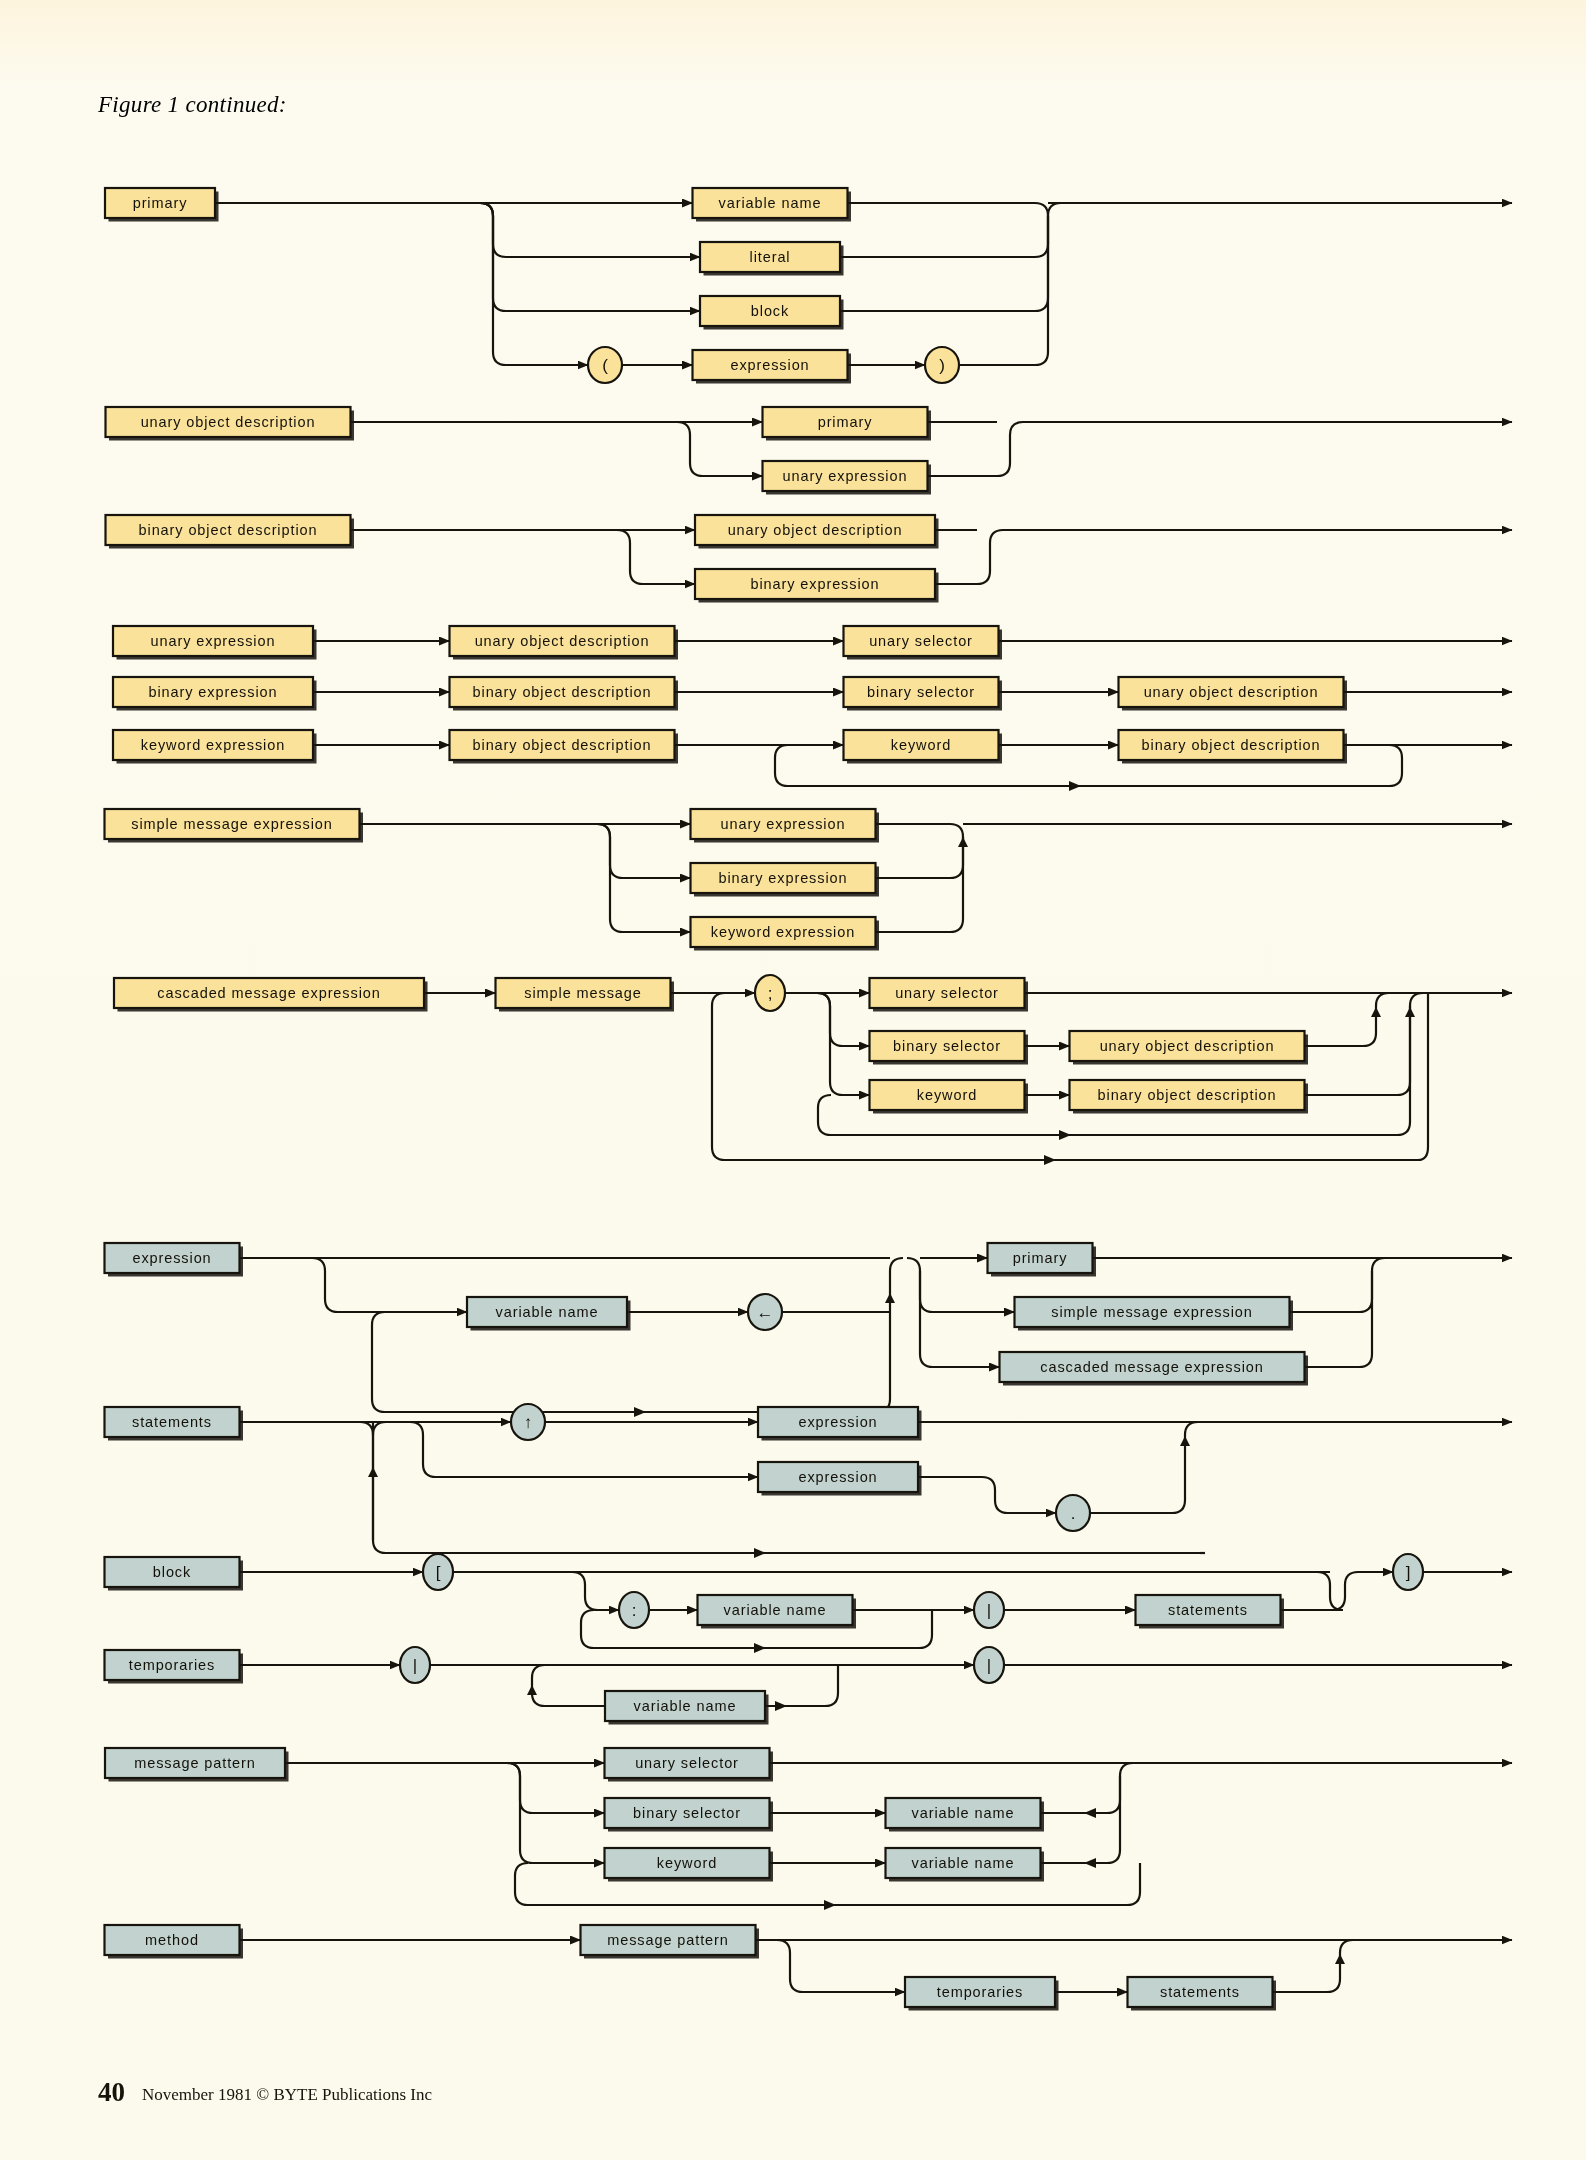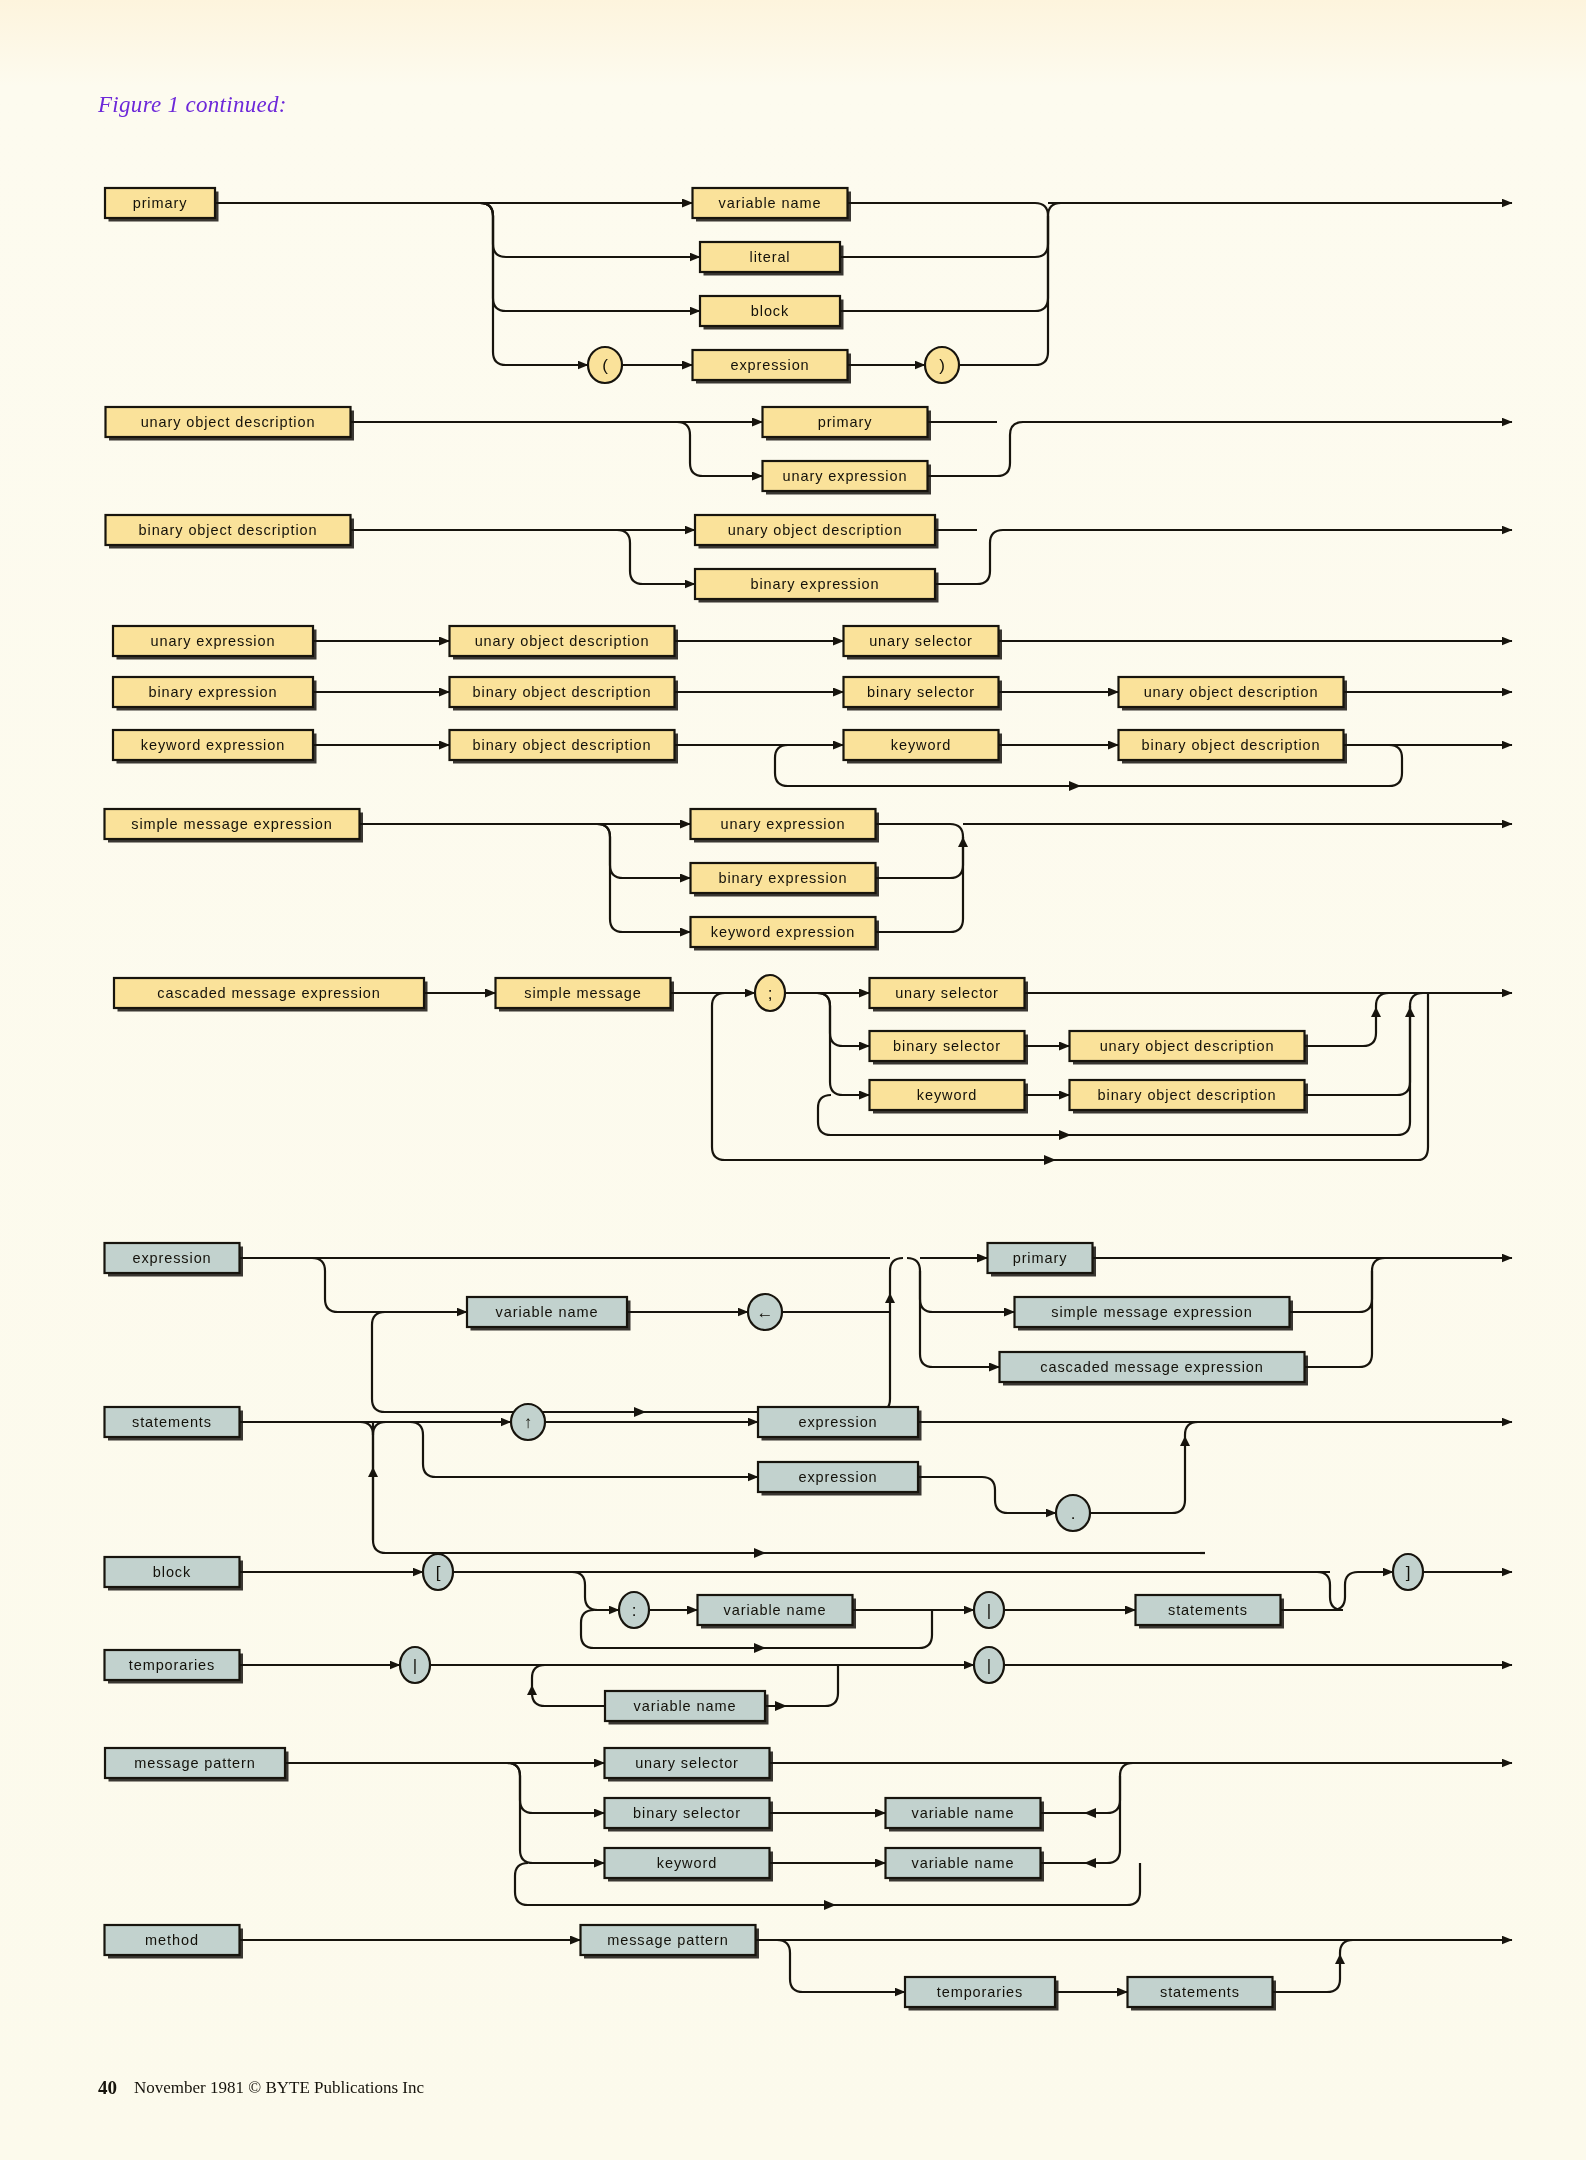--- a/index.html
+++ b/index.html
@@ -5,28 +5,28 @@
   html,body{margin:0;padding:0;background:#fdfbec;}
   body{
     width:1586px;height:2160px;position:relative;overflow:hidden;
     font-family:"Liberation Sans", sans-serif;
     background:linear-gradient(180deg,#fdf4dd 0%,#fdfbef 4%,#fcfaec 100%);
   }
   .page{position:absolute;inset:0;}
   #fig-title{
     position:absolute;left:98px;top:92px;
     font-family:"Liberation Serif", serif;
-    font-style:italic;font-size:23px;color:#6d28d9;letter-spacing:.3px;
+    font-style:italic;font-size:23px;color:#000000;letter-spacing:.3px;
   }
   #footer{
     position:absolute;left:98px;top:2077px;
     font-family:"Liberation Serif", serif;color:#16130c;
     font-size:17px;white-space:nowrap;
   }
-  #footer .pg{font-weight:bold;font-size:19px;margin-right:17px;vertical-align:-1px;}
+  #footer .pg{font-weight:bold;font-size:27px;margin-right:17px;vertical-align:-1px;}
   svg{position:absolute;left:0;top:0;width:1586px;height:2160px;}
   svg text{font-family:"Liberation Sans", sans-serif;fill:#13110a;}
   .nt-label{font-size:14.5px;letter-spacing:.9px;}
   .tm-label{font-size:17px;letter-spacing:0;}
 </style>
 </head>
 <body>
 
 <div class="page">
 

